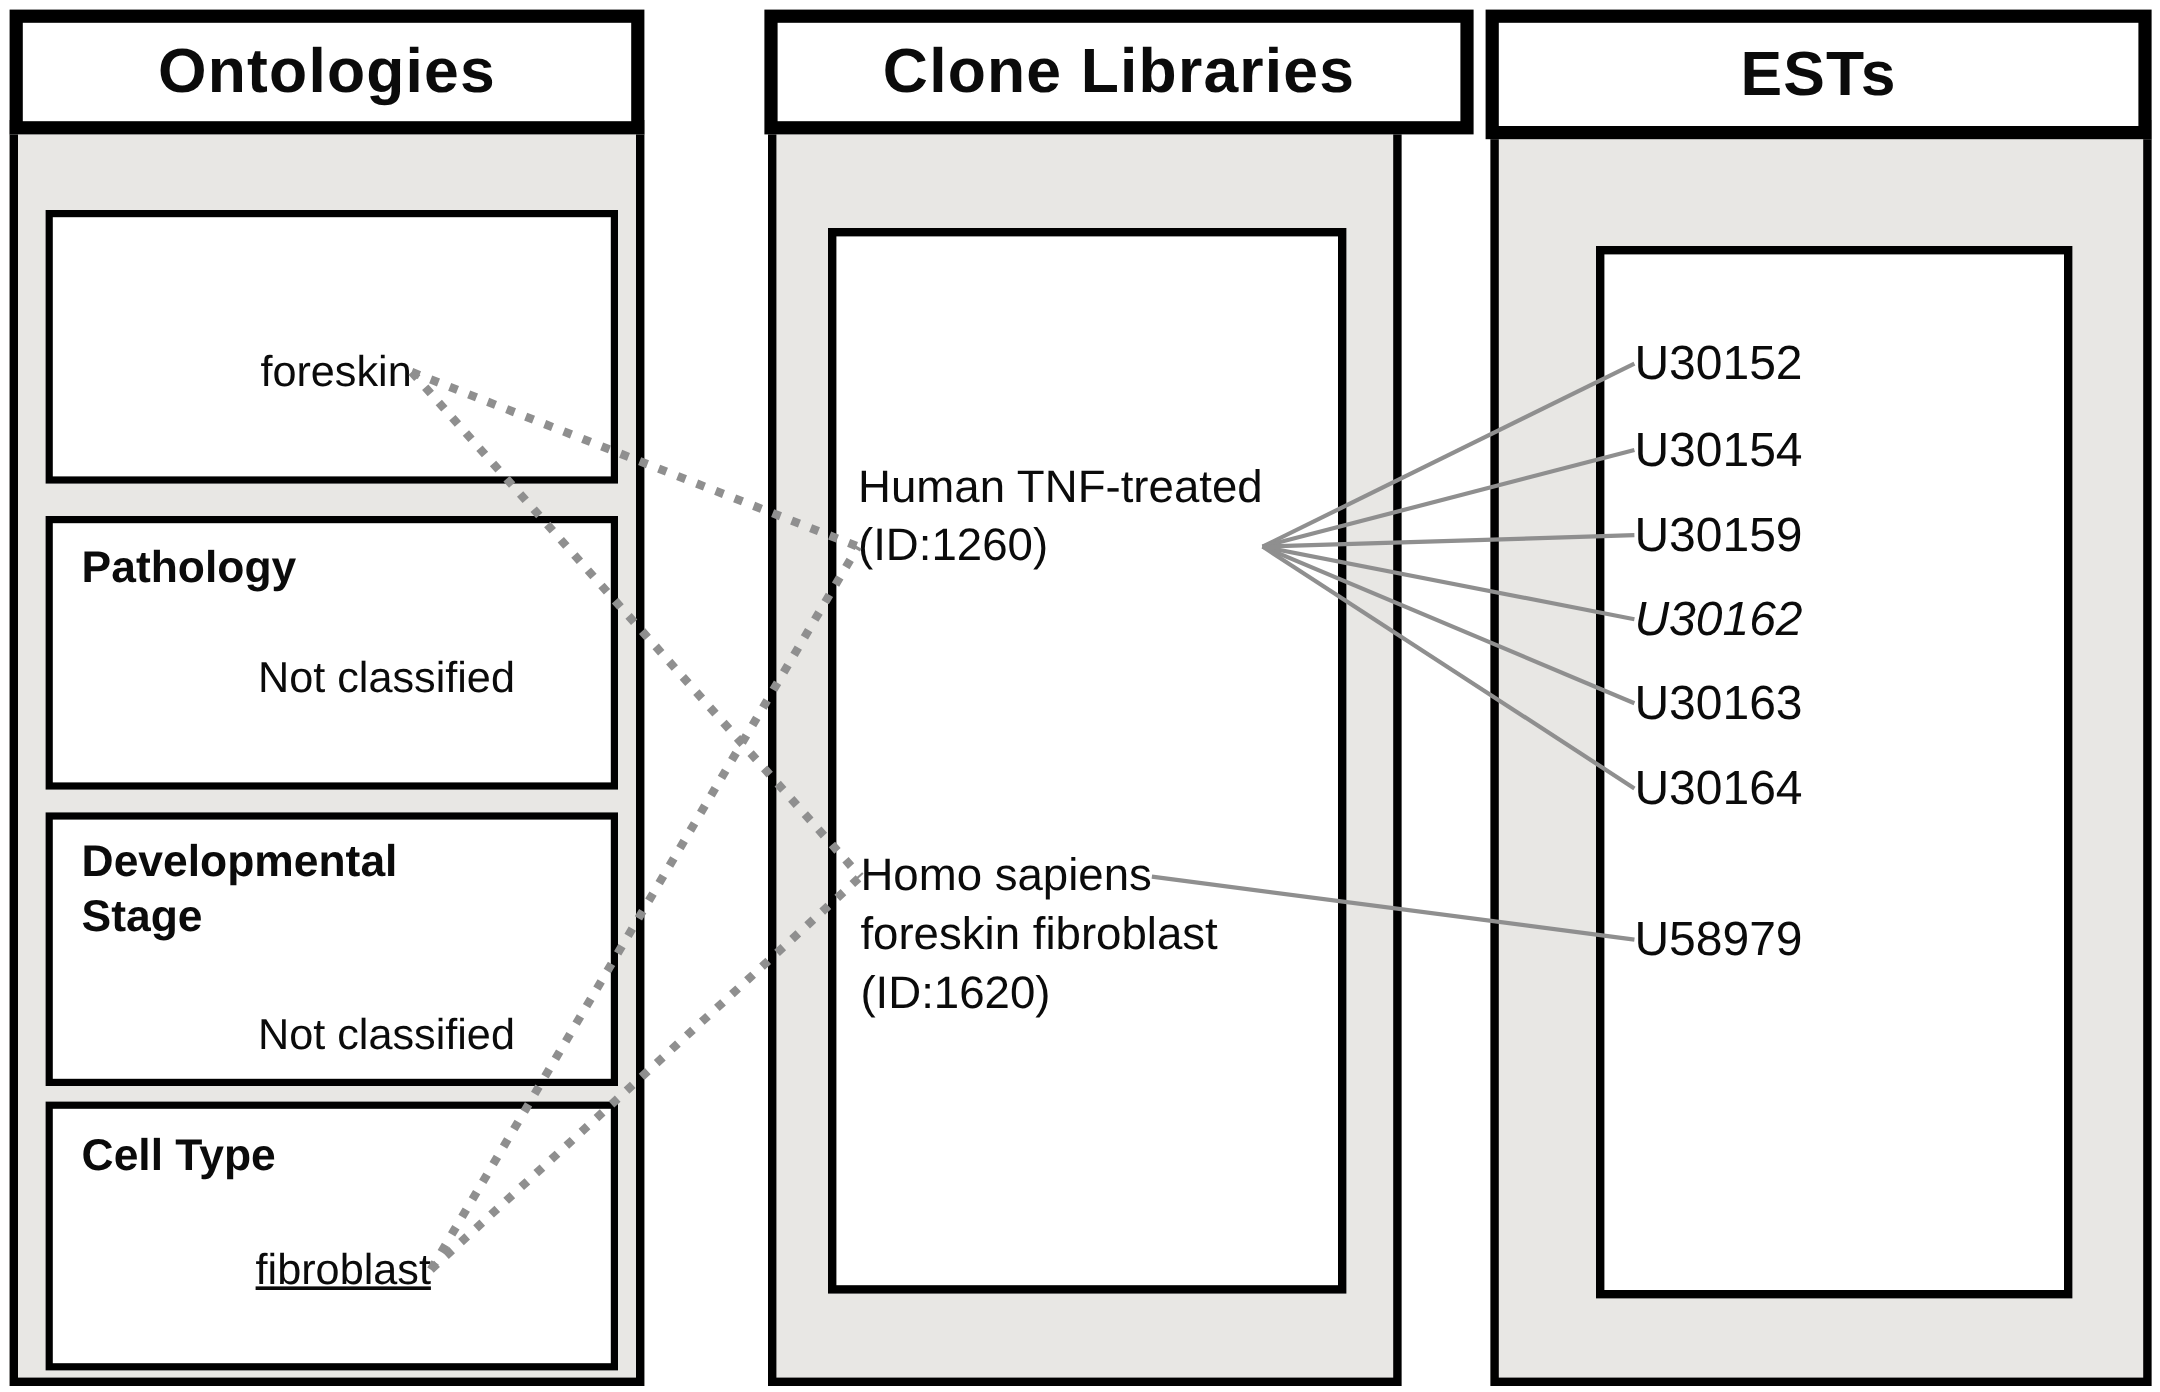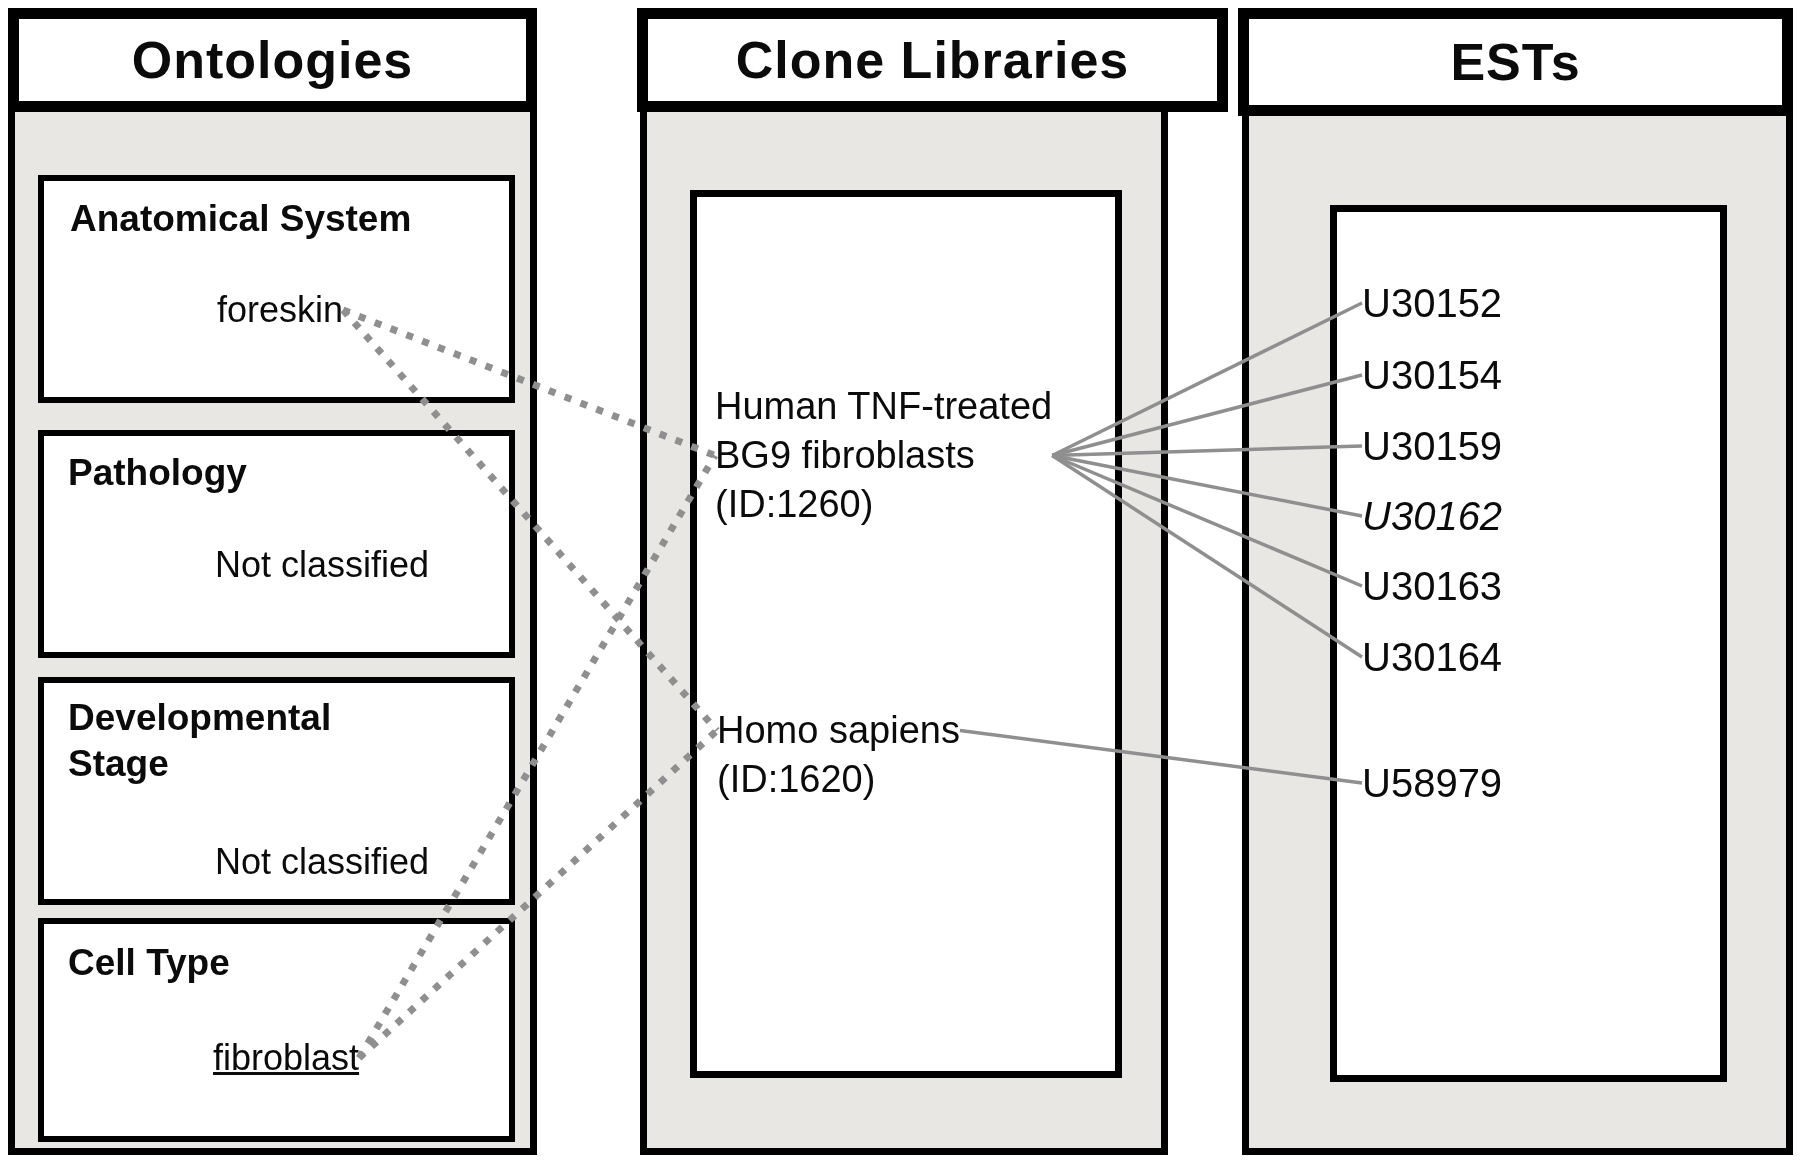--- a/index.html
+++ b/index.html
@@ -37,47 +37,46 @@
 </style>
 </head>
 <body>
 
 <div id="stage" style="--panel-bg: #e8e7e4; color: rgb(11, 11, 11);">
 
   <div class="panel-body" style="left:8px;top:100px;width:529px;height:1055px;"></div>
   <div class="panel-header" style="left:8px;top:8px;width:529px;height:104px;">Ontologies</div>
 
   <div class="inner-box" style="left:38px;top:175px;width:477px;height:228px;"></div>
-  <div class="obox-label" style="left:70px;top:196px;">Anatomical System</div>
   <div class="obox-value" style="left:217px;top:290px;">foreskin</div>
 
   <div class="inner-box" style="left:38px;top:430px;width:477px;height:228px;"></div>
   <div class="obox-label" style="left:68px;top:450px;">Pathology</div>
   <div class="obox-value" style="left:215px;top:545px;">Not classified</div>
 
   <div class="inner-box" style="left:38px;top:677px;width:477px;height:228px;"></div>
   <div class="obox-label" style="left:68px;top:695px;max-width:310px;white-space:normal;">Developmental Stage</div>
   <div class="obox-value" style="left:215px;top:842px;">Not classified</div>
 
   <div class="inner-box" style="left:38px;top:918px;width:477px;height:224px;"></div>
   <div class="obox-label" style="left:68px;top:940px;">Cell Type</div>
   <div class="obox-value" style="left:213px;top:1038px;text-decoration:underline;">fibroblast</div>
 
   <div class="panel-body" style="left:640px;top:100px;width:528px;height:1055px;"></div>
   <div class="panel-header" style="left:637px;top:8px;width:591px;height:104px;">Clone Libraries</div>
   <div class="inner-box big" style="left:690px;top:190px;width:432px;height:888px;"></div>
 
   <div class="lib" style="left:715px;top:382px;">
     <span>Human TNF-treated</span>
-    <span>BG9 fibroblasts</span>
     <span>(ID:1260)</span>
   </div>
 
   <div class="lib" style="left:717px;top:706px;">
     <span style="display:inline-block;">Homo sapiens</span>
+    <span>foreskin fibroblast</span>
     <span>(ID:1620)</span>
   </div>
 
   <div class="panel-body" style="left:1242px;top:100px;width:551px;height:1055px;"></div>
   <div class="panel-header" style="left:1238px;top:8px;width:555px;height:108px;">ESTs</div>
   <div class="inner-box big" style="left:1330px;top:205px;width:397px;height:877px;"></div>
 
   <div class="est" style="left:1362px;top:280px;">U30152</div>
   <div class="est" style="left:1362px;top:352px;">U30154</div>
   <div class="est" style="left:1362px;top:423px;">U30159</div>

